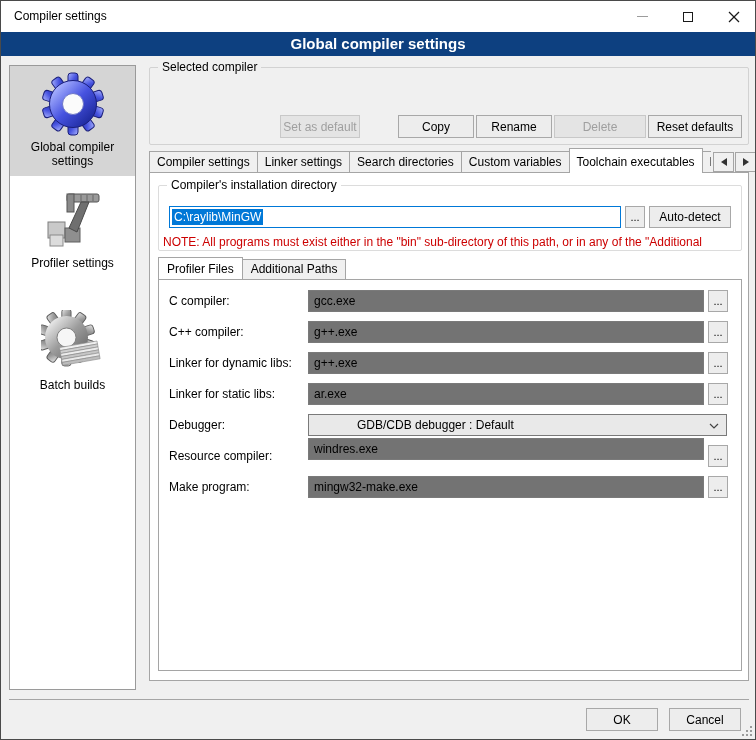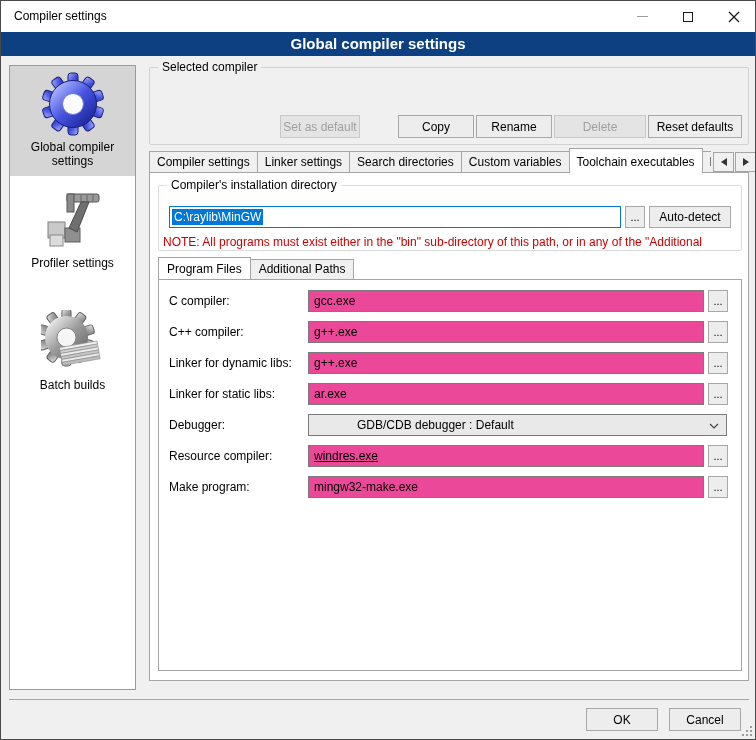--- a/index.html
+++ b/index.html
@@ -31,21 +31,21 @@
   .groupbox { position:absolute; border:1px solid #d2d2d2; border-radius:2px; }
   .group-label { position:absolute; top:-8px; left:8px; padding:0 4px; background:#f0f0f0; line-height:15px; }
   .group-label.on-white { background:#fff; }
   
   .btn { position:absolute; height:23px; background:#ededed; border:1px solid #a8a8a8;
          font-family:inherit; font-size:12px; color:#000; cursor:pointer; line-height:20px; text-align:center; }
   .btn:disabled { background:#e4e4e4; border-color:#c8c8c8; color:#9f9f9f; }
   .combo { position:absolute; height:22px; background:#ececec; border:1px solid #8a8a8a;
            display:flex; align-items:center; padding:0 22px 0 6px; cursor:pointer; }
   .combo .chev { position:absolute; right:7px; top:8px; }
-  .tfield { position:absolute; height:22px; background:#ec4899; border:1px solid #7a7a7a;
+  .tfield { position:absolute; height:22px; background:#737373; border:1px solid #7a7a7a;
             font-family:inherit; font-size:12px; padding:0 5px; }
   .browse-btn { position:absolute; width:20px; height:22px; background:#ededed; border:1px solid #a8a8a8;
                 font-size:11px; line-height:18px; text-align:center; cursor:pointer; }
   
   #tabstrip { position:absolute; left:148px; top:147px; width:562px; height:25px; overflow:hidden;
               display:flex; align-items:flex-end; white-space:nowrap; }
   .tab { flex:0 0 auto; height:22px; padding:0 7px; line-height:21px; background:#f0f0f0;
          border:1px solid #a5a5a5; border-bottom:none; margin-right:-1px; cursor:pointer; }
   .tab.active { background:#fff; height:25px; line-height:26px; position:relative; z-index:3; }
   .tab-clip { width:46px; padding-right:0; overflow:hidden; }
@@ -220,21 +220,21 @@
       <span class="group-label on-white">Compiler's installation directory</span>
       <div id="dir-input">
         <span class="sel">C:\raylib\MinGW</span>
       </div>
       <button class="browse-btn" id="dir-browse">...</button>
       <button class="btn" id="dir-autodetect" style="height:22px;">Auto-detect</button>
       <div id="dir-note">NOTE: All programs must exist either in the "bin" sub-directory of this path, or in any of the "Additional</div>
     </div>
 
     <div id="subtabstrip">
-      <div class="subtab active">Program Files</div>
+      <div class="subtab active">Profiler Files</div>
       <div class="subtab">Additional Paths</div>
     </div>
 
     <div id="innerpage">
 
       <span class="frow-label" style="top:10px;">C compiler:</span>
       <input class="tfield frow-input" style="top: 10px;" value="gcc.exe">
       <button class="browse-btn frow-browse" style="top:10px;">...</button>
 
       <span class="frow-label" style="top:41px;">C++ compiler:</span>
@@ -251,21 +251,21 @@
 
       <span class="frow-label" style="top:134px;">Debugger:</span>
       <div class="combo frow-combo" style="top:134px;">
         <span>GDB/CDB debugger : Default</span>
         <svg class="chev" width="10" height="6">
             <polyline points="1,1 5,5 9,1" fill="none" stroke="#444" stroke-width="1.2"></polyline>
           </svg>
       </div>
 
       <span class="frow-label" style="top:165px;">Resource compiler:</span>
-      <input class="tfield frow-input" style="top: 165px; text-decoration: underline;" value="windres.exe">
+      <input class="tfield frow-input" style="top: 158px;" value="windres.exe">
       <button class="browse-btn frow-browse" style="top:165px;">...</button>
 
       <span class="frow-label" style="top:196px;">Make program:</span>
       <input class="tfield frow-input" style="top: 196px;" value="mingw32-make.exe">
       <button class="browse-btn frow-browse" style="top:196px;">...</button>
     </div>
   </div>
 
   <div id="footer-sep"></div>
   <button class="btn" id="btn-ok">OK</button>

